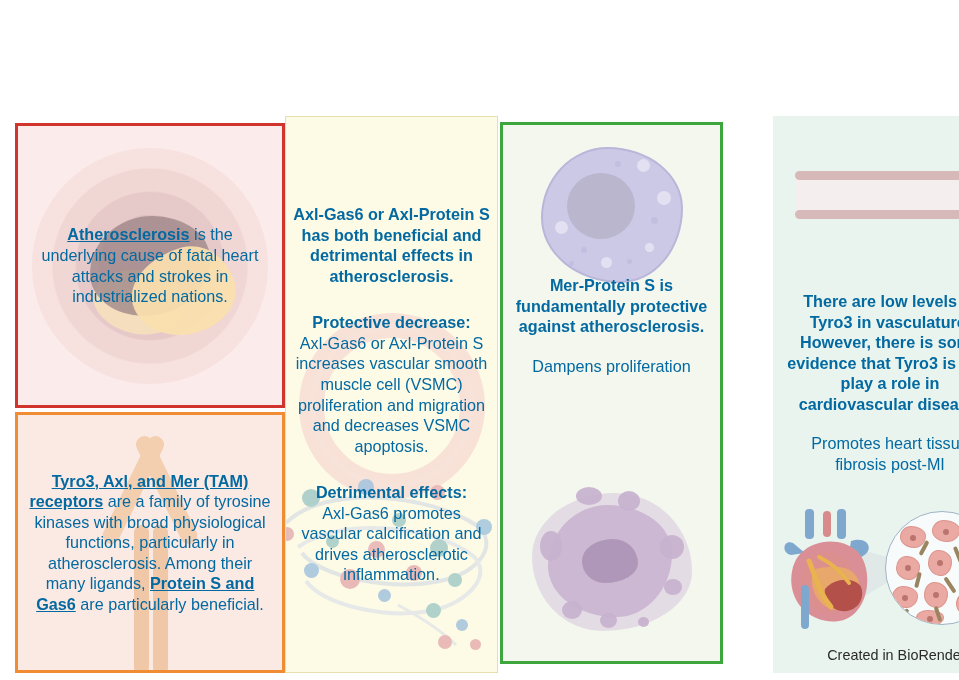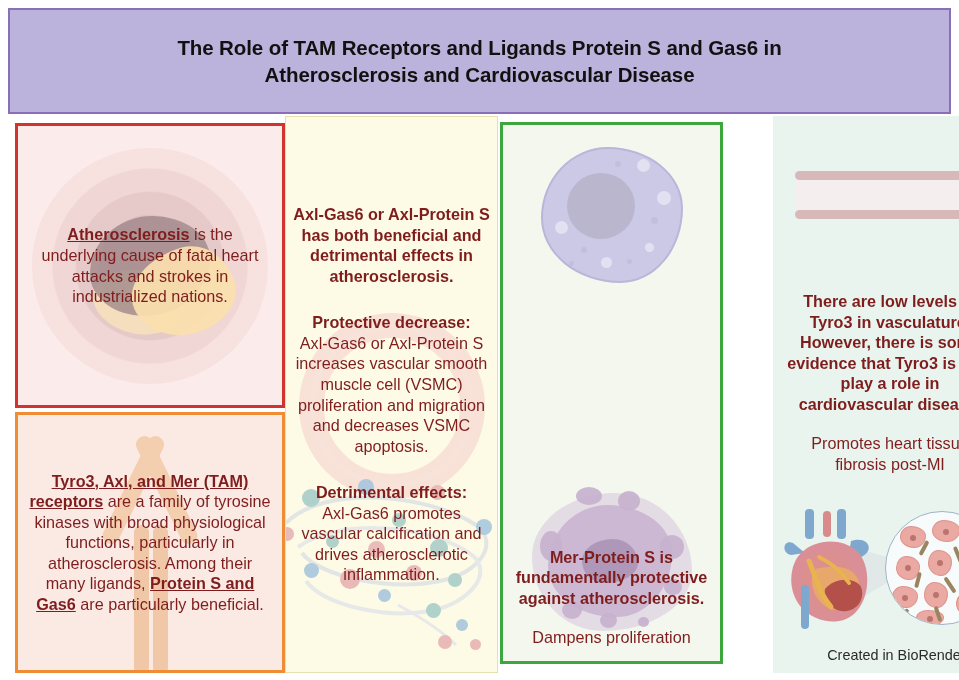--- a/index.html
+++ b/index.html
@@ -87,21 +87,21 @@
     padding: 0 10px;
     height: 100%;
     display: flex;
     flex-direction: column;
     justify-content: center;
     align-items: center;
   }
 
   .txt {
     text-align: center;
-    color: #7f1d1d;
+    color: #0369a1;
     font-size: 16.2px;
     line-height: 1.27;
   }
   .txt.b { font-weight: bold; }
   .gap-s { height: 13px; }
   .gap-m { height: 19px; }
   .gap-l { height: 26px; }
 
   
   .lead b { font-weight: bold; text-decoration: underline; }
@@ -261,23 +261,20 @@
     right: 11px; bottom: 10px;
     font-size: 14.4px; color: #2a2a2a;
     white-space: nowrap;
   }
 </style>
 </head>
 <body>
 
 <div class="poster">
 
-  <div class="header">
-    <div class="header-title">The Role of TAM Receptors and Ligands Protein S and Gas6 in Atherosclerosis and Cardiovascular Disease</div>
-  </div>
 
   <div class="cols">
 
     <div class="col col1">
 
       <div class="panel p1">
         <div class="art artery"></div>
         <div class="art plaque2"></div>
         <div class="art artery-lumen"></div>
         <div class="art plaque"></div>
@@ -369,21 +366,21 @@
           <div class="blob" style="left:50px;top:0px;width:26px;height:18px;"></div>
           <div class="blob" style="left:92px;top:4px;width:22px;height:20px;"></div>
           <div class="blob" style="left:14px;top:44px;width:22px;height:30px;"></div>
           <div class="blob" style="left:134px;top:48px;width:24px;height:24px;"></div>
           <div class="blob" style="left:138px;top:92px;width:18px;height:16px;"></div>
           <div class="blob" style="left:36px;top:114px;width:20px;height:18px;"></div>
           <div class="blob" style="left:74px;top:126px;width:17px;height:15px;"></div>
           <div class="blob" style="left:112px;top:130px;width:11px;height:10px;"></div>
         </div>
 
-        <div class="panel-body" style="padding:0 10px; justify-content:flex-end; padding-top:150px;">
+        <div class="panel-body" style="padding:16px 10px; justify-content:flex-start; padding-top:150px;">
           <div class="txt b">Mer-Protein S is fundamentally protective against atherosclerosis.</div>
           <div class="gap-m"></div>
           <div class="txt">Dampens proliferation</div>
           <div class="gap-s"></div>
         </div>
 
       </div>
     </div>
 
     <div class="col col4">

